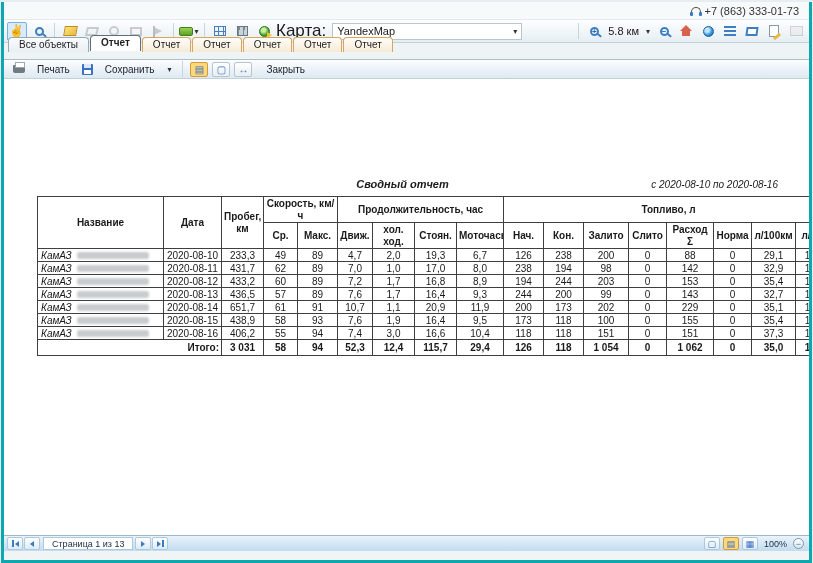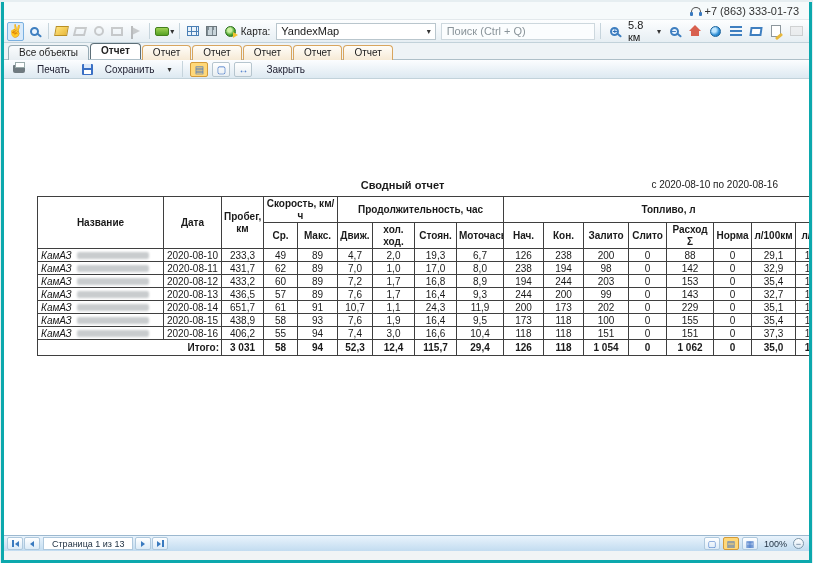--- a/index.html
+++ b/index.html
@@ -79,52 +79,52 @@
     border-bottom:6px solid #d8604f; position:relative; top:-3px;}
   .i-home::after { content:''; position:absolute; left:-4px; top:6px; width:8px; height:5px; background:#d8604f; }
   .i-list { width:12px; height:10px;
     background:linear-gradient(#3f7fc0 2px, transparent 2px) 0 0/100% 4px; position:relative;}
   .i-measure { width:12px; height:9px; border:2px solid #3f7fc0; background:#fff; transform:skewX(-8deg);}
   .i-note { width:10px; height:12px; background:#fff; border:1px solid #8d979d; position:relative; }
   .i-note::after { content:''; position:absolute; right:-3px; bottom:-2px; width:8px; height:3px;
     background:#e8b93c; transform:rotate(-40deg); border-radius:1px;}
   .i-img { width:13px; height:10px; background:#dfe5e8; border:1px solid #9aa4aa; }
   .i-hand { font-size:12px; line-height:1; }
-  .map-label { margin:0 4px 0 0; font-size:10px; }
+  .map-label { margin:0 4px 0 0; font-size:17px; }
   .combo { width:190px; height:17px; background:#fff; border:1px solid #b9c6cd; display:flex;
     align-items:center; padding:0 4px; font-size:11px; }
   .combo .caret { margin-left:auto; }
   .search { width:168px; height:17px; border:1px solid #cdd8de; background:#fbfdfe; font-size:11px;
     padding:0 5px; font-family:"Liberation Sans",sans-serif; color:#333; margin-left:3px;}
   .search::placeholder { color:#8a949a; }
-  .scale { display:flex; align-items:center; font-size:11px; padding:0 2px; gap:0;}
+  .scale { display:flex; align-items:center; font-size:11px; padding:0 2px; gap:6px;}
   .tb-right { margin-left:auto; display:flex; align-items:center; gap:2px; }
   
   .tabbar { height:17px; background:#eef3f6; border-bottom:1px solid #aebfc8; display:flex;
-    align-items:flex-end; padding:2px 4px 0 4px; gap:1px; flex:0 0 auto; }
+    align-items:flex-end; padding:2px 4px 8px 4px; gap:1px; flex:0 0 auto; }
   .tab { font-size:10px; padding:1px 10px 2px 10px; border:1px solid #97aab4; border-bottom:none;
     border-radius:4px 4px 0 0; background:linear-gradient(#fafcfd,#e8eef2); color:#222;
     transform:skewX(0); position:relative; top:1px; }
   .tab.report { border-color:#d8a55e; background:linear-gradient(#fffdf8,#f6ead6); }
   .tab.active { background:#fff; border-color:#5d6f78; font-weight:bold; top:0; padding-bottom:3px; z-index:2;}
   
   .rtoolbar { height:19px; background:linear-gradient(#fcfdff,#dde9f1); border-bottom:1px solid #c2d2da;
     display:flex; align-items:center; padding:0 5px; gap:4px; flex:0 0 auto; font-size:10px; }
   .rt-btn { display:flex; align-items:center; gap:12px; padding:1px 4px; border-radius:2px; color:#223; }
   .i-printer { width:12px; height:8px; background:#6f7a80; border-radius:1px 1px 2px 2px; position:relative; }
   .i-printer::before { content:''; position:absolute; left:2px; top:-3px; width:8px; height:4px; background:#fff; border:1px solid #9aa; }
   .i-floppy { width:11px; height:11px; background:#3a6fc4; border-radius:1px; position:relative; }
   .i-floppy::before { content:''; position:absolute; left:2px; top:0; width:7px; height:4px; background:#dce9fa; }
   .i-floppy::after { content:''; position:absolute; left:2px; bottom:1px; width:7px; height:4px; background:#fff; }
   .rt-mini { width:18px; height:15px; border:1px solid #b6c5ce; border-radius:2px; display:flex;
     align-items:center; justify-content:center; font-size:10px; color:#3a6fc4; background:linear-gradient(#fff,#e8eef2); }
   .rt-mini.active { background:#ffd879; border-color:#d29a3a; }
   
   .content { flex:1 1 auto; background:#fff; position:relative; overflow:hidden; }
-  .report-head { position:absolute; top:100px; left:23px; right:31px; display:flex; align-items:center; }
+  .report-head { position:absolute; top:100px; left:23px; right:31px; display:flex; align-items:flex-end;font-style:italic; }
   .report-title { position:absolute; left:0; right:0; text-align:center; font-weight:bold; font-size:11px; }
   .report-period { margin-left:auto; font-size:10px; position:relative; z-index:1;}
   table { border-collapse:collapse; table-layout:fixed; position:absolute; top:117px; left:33px; width:748px; }
   th, td { border:1px solid #3f3f3f; font-size:10px; padding:0 2px; text-align:center; height:13px;
     overflow:hidden; white-space:nowrap; }
   th { font-weight:bold; white-space:normal; line-height:1.15; padding:1px 2px; }
   td.name { text-align:left; padding-left:3px;font-style:italic; }
   td .redact { display:inline-block; width:72px; height:7px; background:#c9ccce; border-radius:2px;
     filter:blur(1px); margin-left:5px; vertical-align:middle; }
   tr.totals td { font-weight:bold; height:16px; }
@@ -201,21 +201,20 @@
     <span class="tb-btn">
         <span class="i-globe green">
           <span class="arrow"></span>
         </span>
       </span>
     <span class="map-label">Карта:</span>
     <span class="combo">
       <span>YandexMap</span>
       <span class="caret">▾</span>
     </span>
-    <input class="search" placeholder="Поиск (Ctrl + Q)" style="">
     <span class="tb-right">
       <span class="sep"></span>
       <span class="tb-btn">
           <span class="mag">+</span>
         </span>
       <span class="scale">
         <span>5.8 км</span>
         <span class="caret">▾</span>
       </span>
       <span class="tb-btn">
@@ -400,21 +399,21 @@
             <td>15,4</td>
           </tr>
           <tr>
             <td class="name"><span>КамАЗ</span><span class="redact"></span></td>
             <td>2020-08-14</td>
             <td>651,7</td>
             <td>61</td>
             <td>91</td>
             <td>10,7</td>
             <td>1,1</td>
-            <td>24,3</td>
+            <td>20,9</td>
             <td>11,9</td>
             <td>200</td>
             <td>173</td>
             <td>202</td>
             <td>0</td>
             <td>229</td>
             <td>0</td>
             <td>35,1</td>
             <td>19,3</td>
           </tr>

